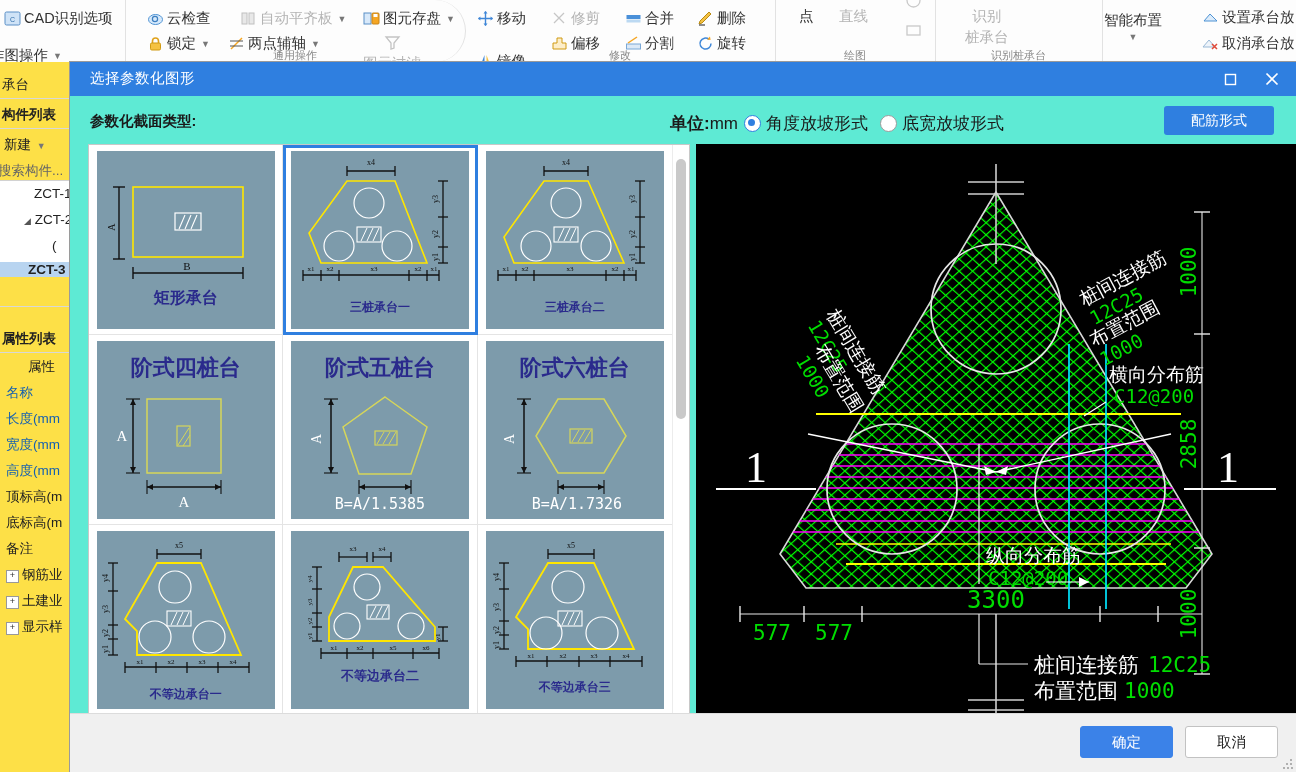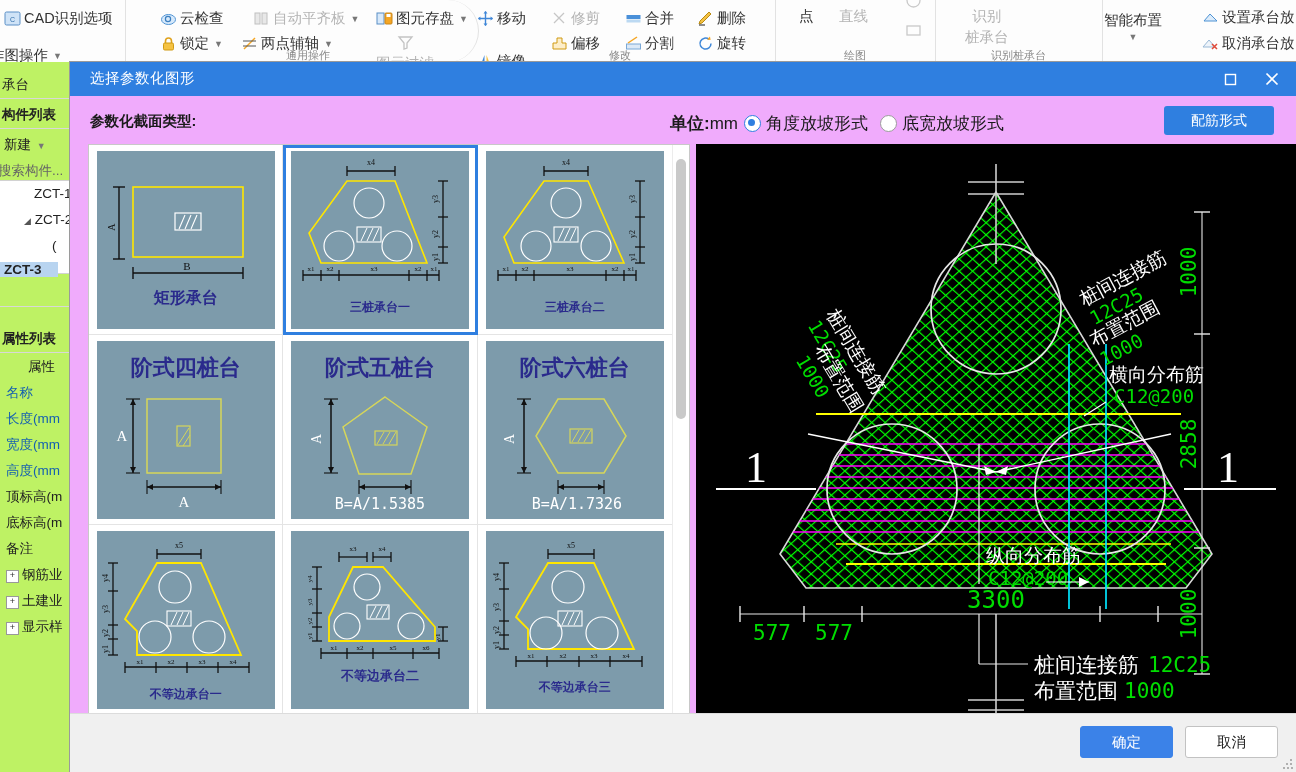--- a/index.html
+++ b/index.html
@@ -18,38 +18,38 @@
   .rib-group{position:absolute;top:0;height:62px;border-right:1px solid #e2e2e2;}
   .rib-group .grp-label{position:absolute;bottom:-1px;width:100%;text-align:center;font-size:11px;color:#888;}
   .rib-item{position:absolute;display:flex;align-items:center;gap:3px;font-size:14.5px;color:#333;white-space:nowrap;margin-top:8px;}
   .rib-item.dim{color:#b4b4b4;}
   .rib-ico{width:17px;height:17px;display:inline-block;position:relative;flex:0 0 auto;}
   .caret{font-size:9px;color:#777;margin-left:2px;}
   .rib-stack{position:absolute;text-align:center;font-size:14.5px;color:#333;line-height:1.45;}
   .rib-stack.dim{color:#b4b4b4;}
 
   
-  #leftdock{position:absolute;left:0;top:62px;width:72px;height:710px;background:#bef264;border-right:1px solid #d0d0d0;}
+  #leftdock{position:absolute;left:0;top:62px;width:72px;height:710px;background:#fde047;border-right:1px solid #d0d0d0;}
   .ld-row{position:absolute;left:0;width:72px;font-size:13.5px;color:#222;white-space:nowrap;overflow:hidden;}
   .ld-tab{position:absolute;font-weight:bold;font-size:13.5px;color:#222;}
   .ld-sep{position:absolute;left:0;width:72px;height:1px;background:#d8d8d8;}
   .ld-blue{color:#1560b0;}
   .ld-sel{background:#b8d4f0;}
   .ld-white{position:absolute;left:0;width:72px;background:#fff;}
   .plusbox{display:inline-block;width:11px;height:11px;border:1px solid #999;font-size:9px;line-height:9px;text-align:center;color:#333;background:#fff;margin-right:3px;vertical-align:1px;}
 
   
   #dialog{position:absolute;left:70px;top:62px;width:1226px;height:710px;background:#f0f0f0;box-shadow:0 0 0 1px #9a9a9a;}
   #titlebar{position:absolute;left:0;top:0;width:1226px;height:34px;background:#2f7fe0;}
   #titlebar .ttl{position:absolute;left:20px;top:7px;font-size:14.5px;color:#fff;letter-spacing:.5px;}
   .wbtn{position:absolute;top:0;width:40px;height:34px;display:flex;align-items:center;justify-content:center;cursor:default;}
   .wbtn svg{display:block;}
   #btn-max{right:46px;} #btn-close{right:4px;}
 
-  #dlgbody{position:absolute;left:0;top:34px;width:1226px;height:676px;background:#f0abfc;}
+  #dlgbody{position:absolute;left:0;top:34px;width:1226px;height:676px;background:#5eead4;}
 
   
   .sect-label{position:absolute;left:20px;top:16px;font-size:14.5px;font-weight:bold;color:#1a1a1a;}
   .unit-wrap{position:absolute;left:600px;top:16px;display:flex;align-items:center;gap:0;font-size:17px;color:#1a1a1a;}
   .unit-wrap .lbl{font-weight:bold;}
   .radio{width:15px;height:15px;border-radius:50%;border:1px solid #9c9c9c;background:#fff;position:relative;display:inline-block;}
   .radio.on{border-color:#2f7fe0;}
   .radio.on::after{content:"";position:absolute;left:3px;top:3px;width:7px;height:7px;border-radius:50%;background:#2f7fe0;}
   .radio-item{display:flex;align-items:center;gap:5px;}
   #btn-peijin{position:absolute;right:22px;top:10px;width:110px;height:29px;background:#2f7fe0;border:none;border-radius:3px;color:#fff;font-size:14px;font-family:inherit;cursor:pointer;}
@@ -95,21 +95,21 @@
             </svg>
         </span>
         <span>CAD识别选项</span>
       </div>
       <div class="rib-item" style="left:30px;top:38px;">
         <span>作图操作</span>
         <span class="caret">▼</span>
       </div>
     </div>
 
-    <div class="rib-group" style="left:138px;width:340px;border-radius:31px;">
+    <div class="rib-group" style="left:125px;width:340px;border-radius:31px;">
       <div class="rib-item" style="left:22px;top:1px;">
         <span class="rib-ico">
           <svg width="17" height="17" viewBox="0 0 17 17">
               <ellipse cx="8.5" cy="9.5" rx="7" ry="5" fill="#d6e9fb" stroke="#4f93d4"></ellipse>
               <circle cx="8" cy="9" r="2.6" fill="none" stroke="#3d7fc0" stroke-width="1.2"></circle>
             </svg>
         </span>
         <span>云检查</span>
       </div>
       <div class="rib-item dim" style="left:115px;top:1px;">
@@ -302,21 +302,21 @@
       <span class="caret">▼</span>
     </div>
     <div class="ld-row" style="top:100px;left:-2px;color:#666;">搜索构件...</div>
     <div class="ld-white" style="top:118px;height:92px;border:1px solid #d2d2d2;border-left:none;border-right:none;"></div>
     <div class="ld-row" style="top:124px;left:34px;">ZCT-1</div>
     <div class="ld-row" style="top:150px;left:24px;">
       <span style="font-size:9px;color:#555;">◢</span>
       <span>ZCT-2</span>
     </div>
     <div class="ld-row" style="top:176px;left:52px;">(</div>
-    <div class="ld-row ld-sel" style="top:200px;left:0px;padding-left:4px;width:54px;font-weight:bold;">ZCT-3</div>
+    <div class="ld-row ld-sel" style="top:200px;left:0px;padding-left:28px;width:54px;font-weight:bold;">ZCT-3</div>
     <div class="ld-sep" style="top:244px;"></div>
     <div class="ld-tab" style="top:268px;left:2px;">属性列表</div>
     <div class="ld-sep" style="top:290px;"></div>
     <div class="ld-row" style="top:296px;left:28px;">属性</div>
     <div class="ld-row ld-blue" style="top:322px;left:6px;">名称</div>
     <div class="ld-row ld-blue" style="top:348px;left:6px;">长度(mm</div>
     <div class="ld-row ld-blue" style="top:374px;left:6px;">宽度(mm</div>
     <div class="ld-row ld-blue" style="top:400px;left:6px;">高度(mm</div>
     <div class="ld-row" style="top:426px;left:6px;">顶标高(m</div>
     <div class="ld-row" style="top:452px;left:6px;">底标高(m</div>

